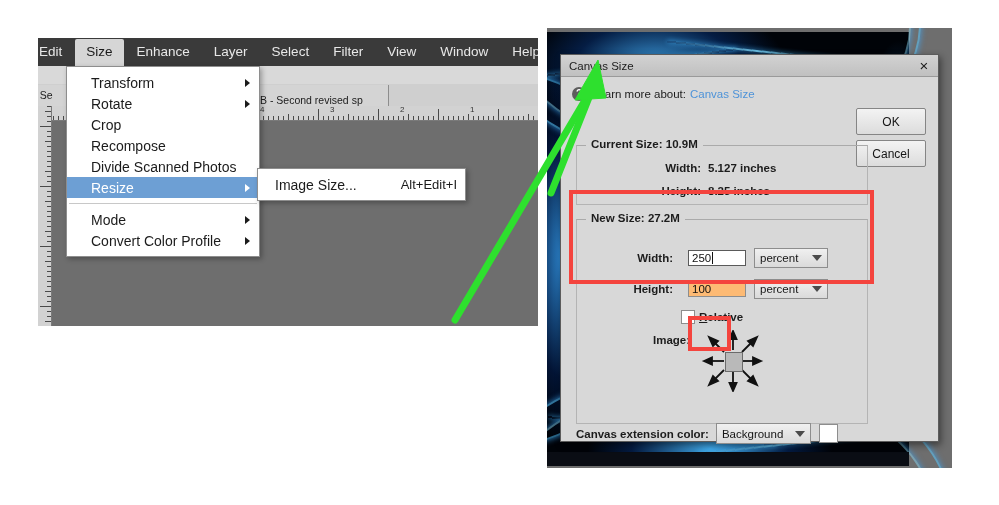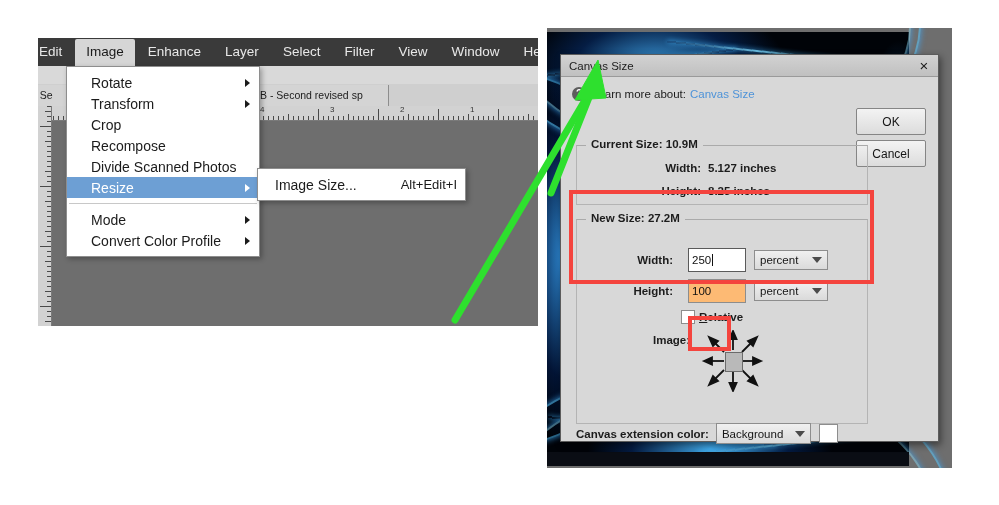--- a/index.html
+++ b/index.html
@@ -75,21 +75,21 @@
     font-size: 10.5px;
     color: #202020;
     padding: 0 8px;
     border-right: 1px solid #8d8d8d;
     white-space: nowrap;
     overflow: hidden;
     background: #d4d4d4;
   }
   .doc-tab.tab-a { width: 52px; margin-left: -22px; }
   .doc-tab.tab-b { width: 150px; background: #e4e4e4; }
-  .doc-tab.tab-c { width: 120px; }
+  .doc-tab.tab-c { width: 120px; align-items: flex-end; }
   .tab-close {
     margin-left: 7px;
     font-size: 10px;
     color: #333;
   }
 
   
   #ruler-h {
     position: absolute;
     left: 0; top: 68px;
@@ -382,21 +382,21 @@
   .field-value {
     font-size: 11.5px;
     color: #1c1c1c;
     font-weight: bold;
   }
   #cur-width-row  { left: 76px; top: 16px; }
   #cur-height-row { left: 76px; top: 39px; }
 
   .text-input {
     width: 58px;
-    height: 24px;
+    height: 16px;
     background: #ffffff;
     border: 1px solid #8d8d8d;
     font-size: 11.5px;
     color: #101010;
     padding: 0 3px;
     display: flex;
     align-items: center;
     font-family: "Liberation Sans", sans-serif;
     box-sizing: border-box;
   }
@@ -517,21 +517,21 @@
     z-index: 80;
   }
 </style>
 </head>
 <body>
 
 <div id="editor-window">
 
   <div id="menu-bar">
     <div class="menu-bar-item first">Edit</div>
-    <div class="menu-bar-item active">Image</div>
+    <div class="menu-bar-item active">Size</div>
     <div class="menu-bar-item">Enhance</div>
     <div class="menu-bar-item">Layer</div>
     <div class="menu-bar-item">Select</div>
     <div class="menu-bar-item">Filter</div>
     <div class="menu-bar-item">View</div>
     <div class="menu-bar-item">Window</div>
     <div class="menu-bar-item">Help</div>
   </div>
 
   <div id="tab-strip"></div>
@@ -699,25 +699,25 @@
       <div class="rtv major" style="top: 200px;"></div>
       <div class="rtv minor" style="top: 205px;"></div>
       <div class="rtv minor" style="top: 210px;"></div>
       <div class="rtv mid" style="top: 215px;"></div>
     </div>
   <div id="canvas-area"></div>
 </div>
 
 <div id="image-menu">
   <div class="mi">
+    <span>Transform</span>
+    <span class="arrow"></span>
+  </div>
+  <div class="mi">
     <span>Rotate</span>
-    <span class="arrow"></span>
-  </div>
-  <div class="mi">
-    <span>Transform</span>
     <span class="arrow"></span>
   </div>
   <div class="mi">
     <span>Crop</span>
   </div>
   <div class="mi">
     <span>Recompose</span>
   </div>
   <div class="mi">
     <span>Divide Scanned Photos</span>

